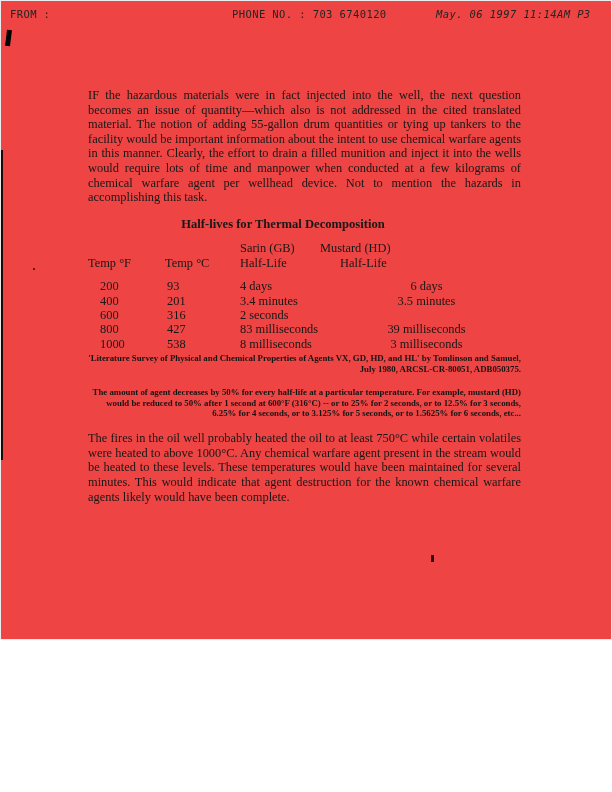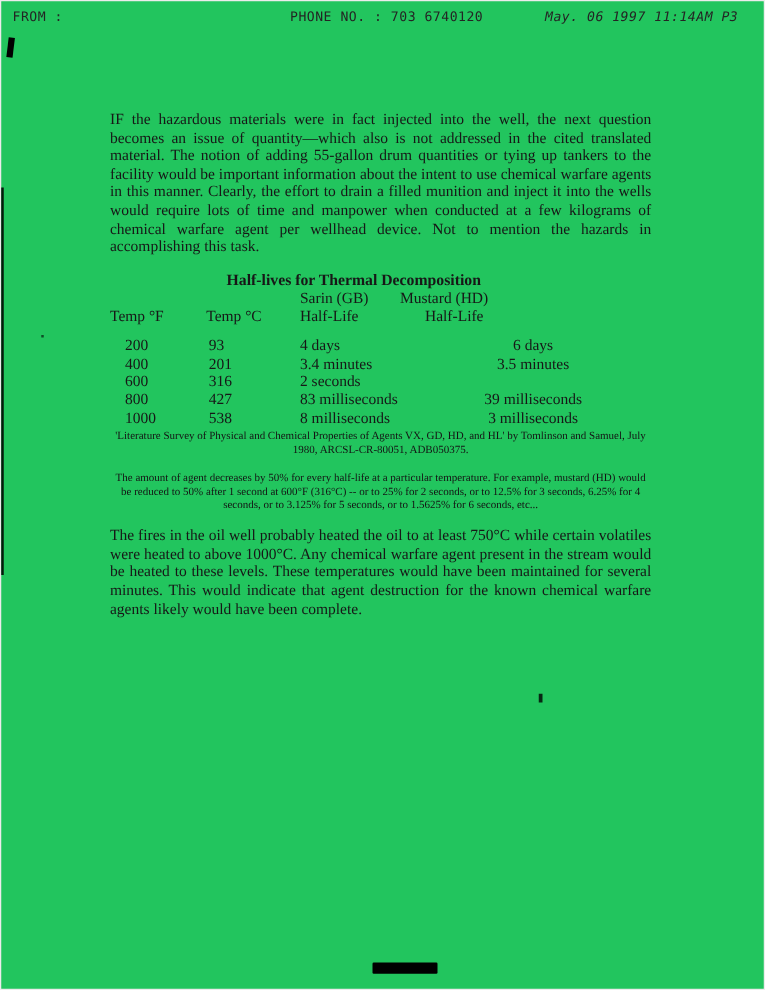--- a/index.html
+++ b/index.html
@@ -4,22 +4,22 @@
 <style>
   * { box-sizing: border-box; }
   html, body { margin: 0; padding: 0; }
   body {
     width: 612px; height: 792px;
     background: #ffffff;
     font-family: "Liberation Serif", serif;
   }
   .page {
     position: relative;
-    width: 612px; height: 792px;
-    background: #22c55e;
+    width: 612px; height: 640px;
+    background: #ef4444;
     color: #1a1a1a;
     overflow: hidden;
     box-shadow: inset 0 0 0 1px #ececec;
   }
 
   
   .fax-header {
     position: absolute; top: 8px; left: 0; width: 100%;
     font-family: "DejaVu Sans Mono", monospace;
     font-size: 10.5px; letter-spacing: 0.4px; color: #242424;
@@ -37,40 +37,40 @@
     color: #171717;
   }
   .content p { margin: 0 0 12px 0; }
 
   
   .table-block { margin: 4px 0 2px 0; text-align: left; }
   .t-title {
     font-weight: bold;
     text-align: center;
     width: 390px;
-    margin: 0 0 0 0;
+    margin: 0 0 10px 0;
     font-size: 12.6px;
   }
   .t-grid {
     display: grid;
     grid-template-columns: 77px 75px 100px 181px;
     line-height: 14.4px;
   }
   .t-agents .shift { margin-left: -20px; }
   .t-rows { margin-top: 9px; }
   .t-row .c1 { padding-left: 12px; }
   .t-row .c2 { padding-left: 2px; }
   .t-row .c4 { margin-left: -8px; text-align: center; }
 
   
   .citation, .note {
     font-size: 8.8px;
     line-height: 10.8px;
-    font-weight: normal;
-    text-align: center;
+    font-weight: bold;
+    text-align: right;
     margin: 0;
     color: #141414;
   }
   .citation { margin-top: 7px; }
   .note { margin-top: 3px; margin-bottom: 10px; }
 
   
   .artifact { position: absolute; background: #000; }
   .art-corner-tick { left: 6px; top: 30px; width: 5px; height: 16px; transform: rotate(7deg); }
   .art-left-line   { left: 1px; top: 150px; width: 2px; height: 310px; opacity: .88; }

